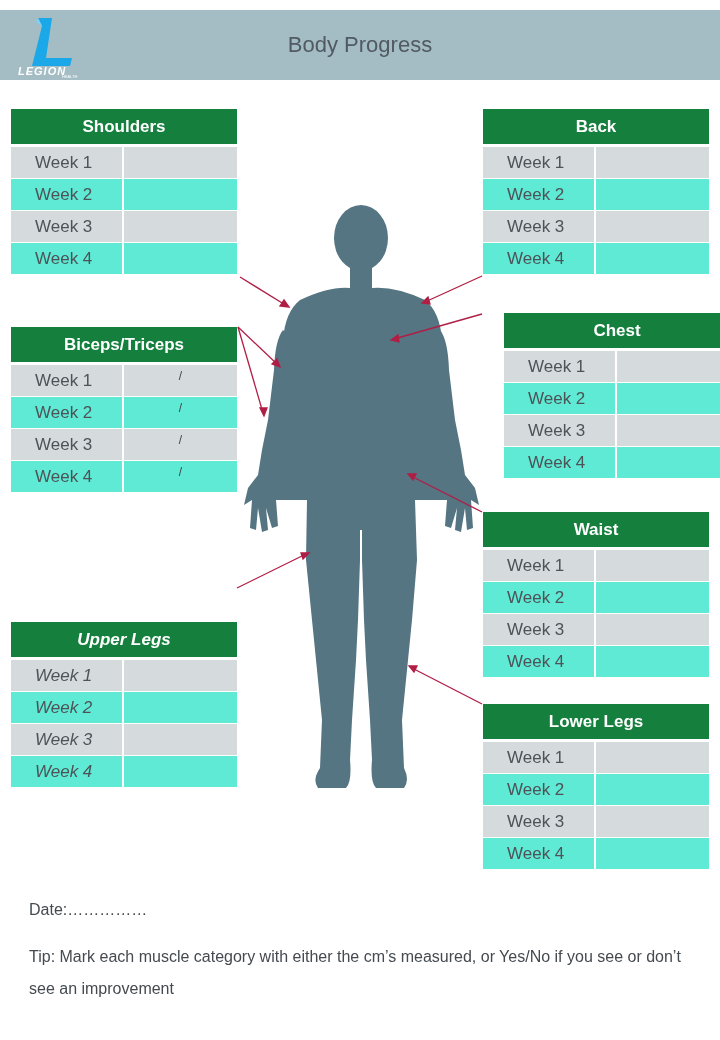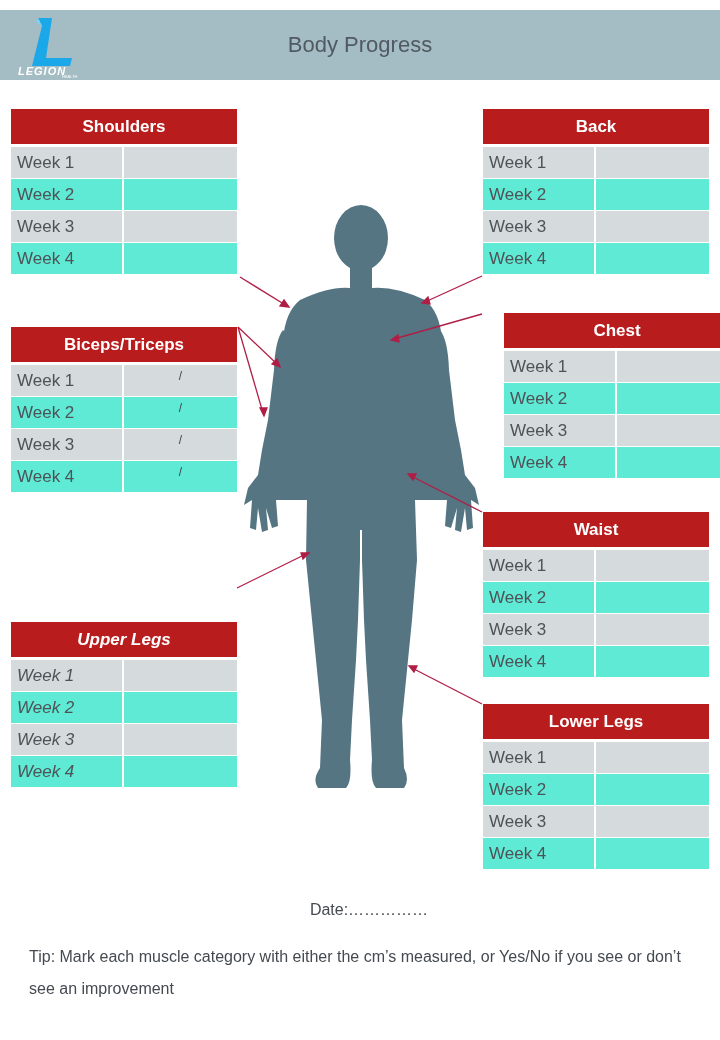--- a/index.html
+++ b/index.html
@@ -14,39 +14,39 @@
     }
     .logo { position: absolute; left: 14px; top: 6px; width: 74px; height: 62px; }
     .title {
       position: absolute; left: 0; right: 0; top: 22px; text-align: center;
       font-size: 22px; color: #515a62;
     }
     .table {
       position: absolute; width: 226px;
     }
     .table .thead {
-      height: 35px; background: #b91c1c; color: #ffffff;
+      height: 35px; background: #15803d; color: #ffffff;
       font-weight: bold; font-size: 17px; text-align: center; line-height: 35px;
       margin-bottom: 3px;
     }
     .table .row {
       display: flex; height: 31px; margin-bottom: 1px;
     }
     .table .row .label {
-      width: 111px; padding-left: 6px; font-size: 17px; line-height: 31px; color: #4e5358;
+      width: 111px; padding-left: 24px; font-size: 17px; line-height: 31px; color: #4e5358;
       box-sizing: border-box;
     }
     .table .row .cell {
       flex: 1; margin-left: 2px; font-size: 12px; text-align: center; line-height: 22px; color: #444;
     }
     .table .row.odd .label, .table .row.odd .cell { background: #d5dadd; }
     .table .row.even .label, .table .row.even .cell { background: #5eead4; }
     .figure { position: absolute; left: 0; top: 0; width: 720px; height: 1040px; pointer-events: none; }
     .footer { position: absolute; left: 29px; top: 899px; width: 680px; font-size: 16px; color: #444a50; }
-    .footer .line { line-height: 22px; text-align: center; }
+    .footer .line { line-height: 22px; }
     .footer .tip { margin-top: 20px; line-height: 32px; }
   </style>
 </head>
 <body>
 
 <div class="header">
   <svg class="logo" viewBox="0 0 74 62">
     <polygon points="24,2 38,2 32,42 58,42 56,50 18,50 28,10" fill="#1aa8e8"></polygon>
     <polygon points="28,10 24,2 22,6" fill="#7fd0f5"></polygon>
     <text x="4" y="59" font-size="11" font-weight="bold" font-style="italic" fill="#ffffff" font-family="Liberation Sans, sans-serif" letter-spacing="1">LEGION</text>

